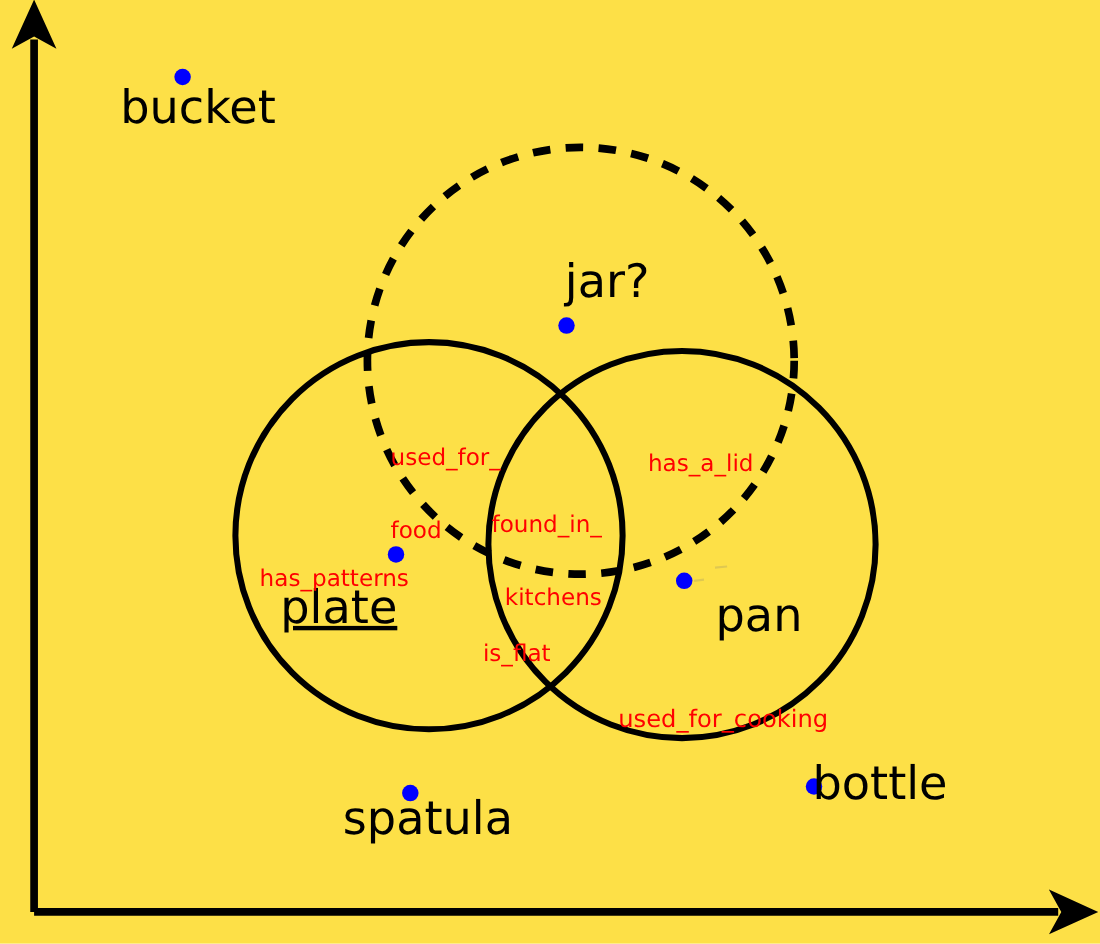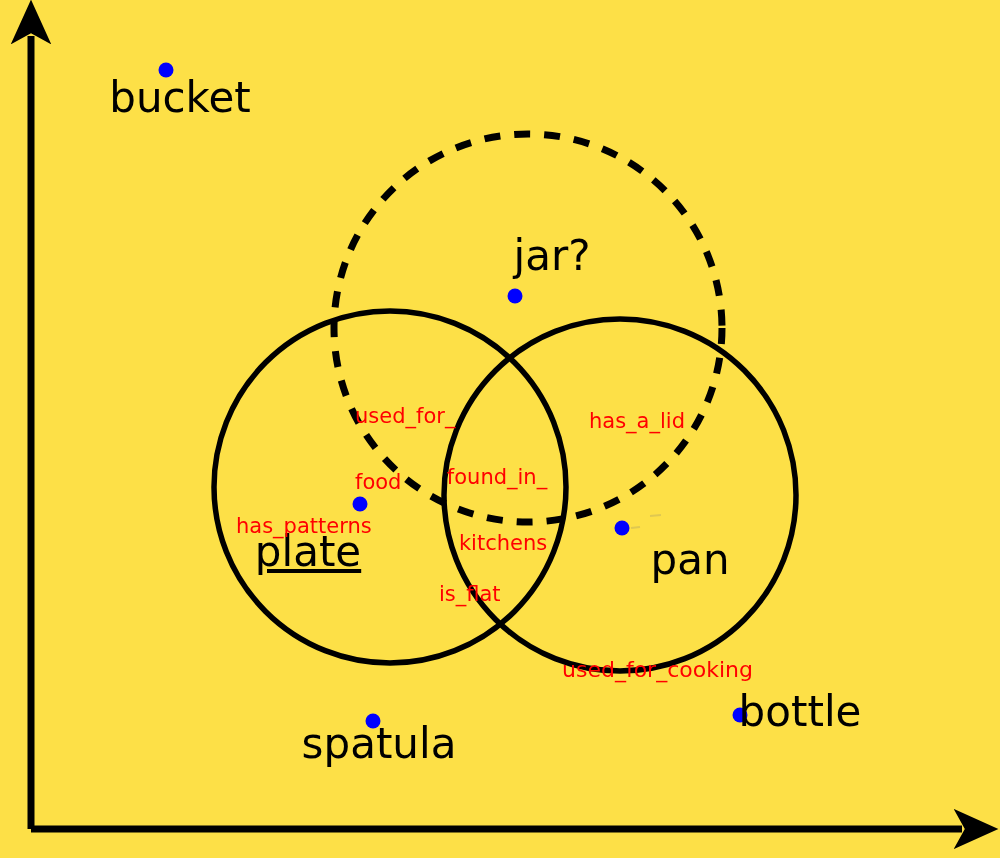--- a/index.html
+++ b/index.html
@@ -87,21 +87,21 @@
   </svg>
 
   <div class="lbl concept-label ctr" style="left:180px; top:76px;">bucket</div>
 
   <div class="lbl concept-label ctr" style="left:552px; top:234px;">jar?</div>
 
   <div class="lbl concept-label ctr" style="left:308px; top:530px;text-decoration:underline;">plate</div>
 
   <div class="lbl concept-label ctr" style="left:690px; top:538px;">pan</div>
 
-  <div class="lbl concept-label ctr" style="left:379px; top:722px;">spatula</div>
+  <div class="lbl concept-label ctr" style="left:389px; top:722px;">spatula</div>
 
   <div class="lbl concept-label ctr" style="left:800px; top:690px;text-align:right;">bottle</div>
 
   <div class="lbl attr-label" style="left:355px; top:361px;">
     <div>used_for_</div>
     <div>food</div>
   </div>
 
   <div class="lbl attr-label" style="left:589px; top:366px;">
     <div>has_a_lid</div>
@@ -113,17 +113,17 @@
   </div>
 
   <div class="lbl attr-label" style="left:236px; top:471px;">
     <div>has_patterns</div>
   </div>
 
   <div class="lbl attr-label" style="left:439px; top:539px;">
     <div>is_flat</div>
   </div>
 
-  <div class="lbl attr-label big" style="left:562px; top:612px;">
+  <div class="lbl attr-label big" style="left:562px; top:597px;">
     <div>used_for_cooking</div>
   </div>
 
 </div>
 
 </body></html>

